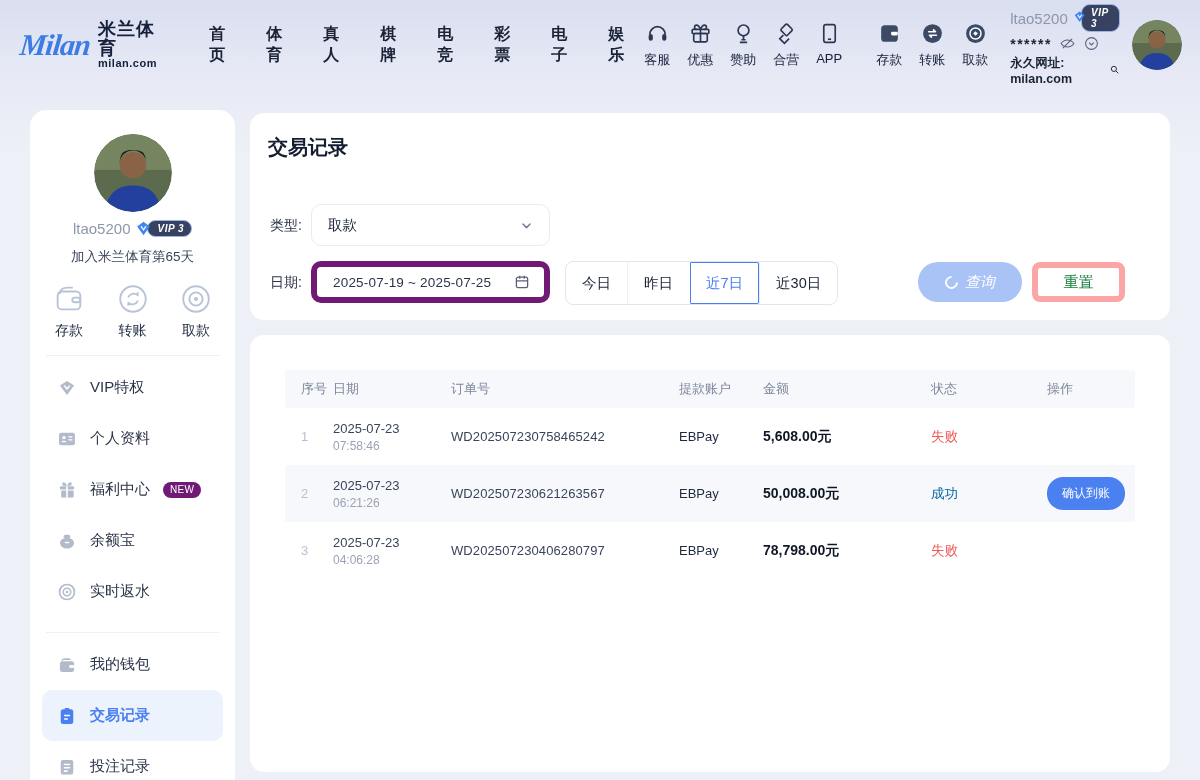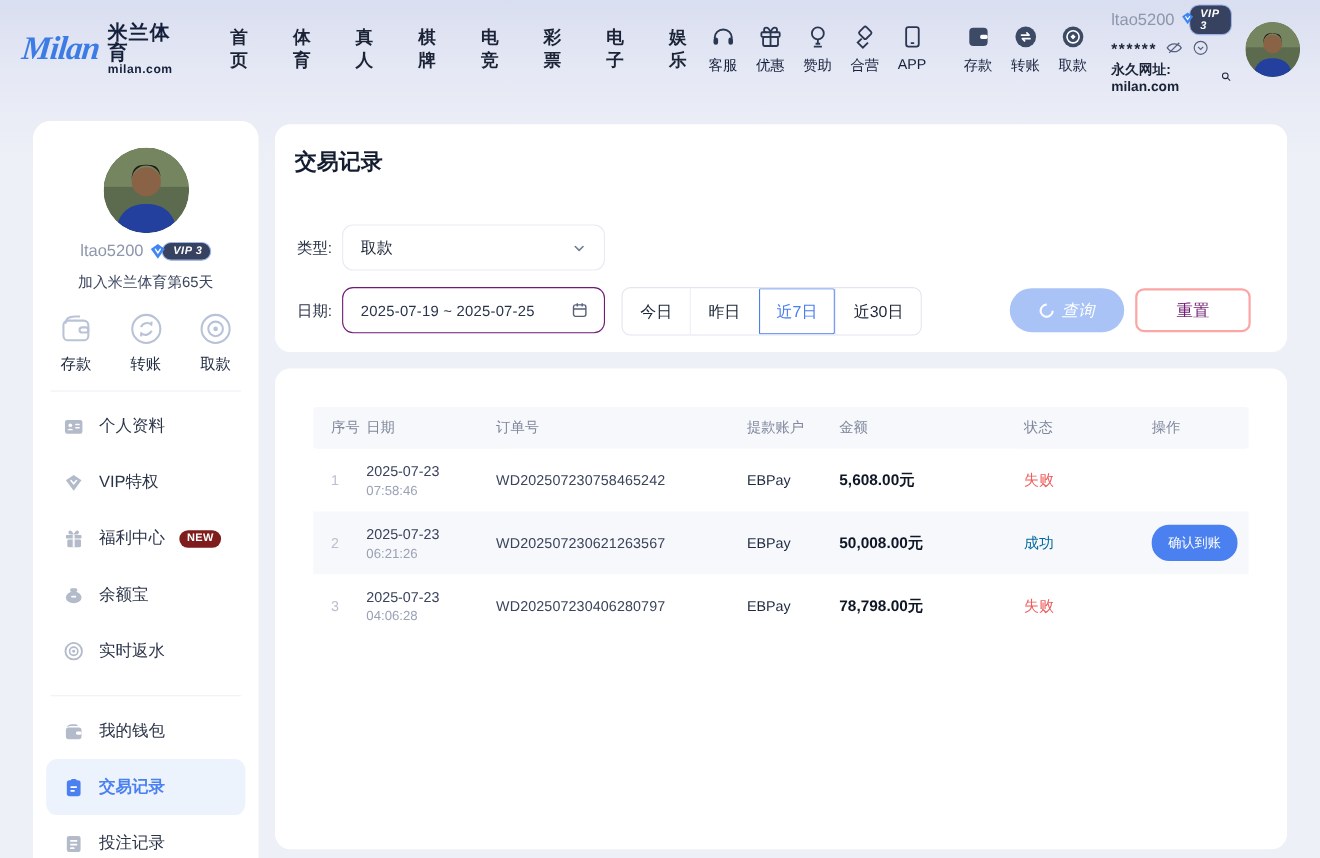--- a/index.html
+++ b/index.html
@@ -51,42 +51,42 @@
   .sq-item .ic { width:34px; height:34px; color:#b9c3d8; }
   .sq-item .lbl { font-size:14px; color:#222c42; }
   .side-divider { height:1px; background:#eef0f5; margin:15px 16px 0; }
   .side-menu { padding:6px 12px 0; }
   .menu-item { height:51px; display:flex; align-items:center; gap:13px; padding-left:15px; border-radius:10px; cursor:pointer; }
   .menu-item .ic { width:20px; height:20px; color:#b3bac9; flex:none; }
   .menu-item .lbl { font-size:15px; color:#2b3448; }
   .menu-item.active { background:#ecf3fd; }
   .menu-item.active .ic { color:#4a80f0; }
   .menu-item.active .lbl { color:#4a80f0; font-weight:600; }
-  .new-badge { background:#7f1d1d; color:#fff; font-size:10px; font-weight:700; border-radius:9px; padding:2.5px 7px; letter-spacing:.3px; }
+  .new-badge { background:#701a75; color:#fff; font-size:10px; font-weight:400; border-radius:9px; padding:2.5px 7px; letter-spacing:.3px; }
 
   
   .filter-card { position:absolute; left:250px; top:113px; width:920px; height:207px; background:#fff; border-radius:14px; }
   .page-title { position:absolute; left:18px; top:21px; font-size:20px; font-weight:700; color:#141d30; }
   .page-subtitle { position:absolute; left:18px; top:60px; font-size:13px; color:#9aa1b4; }
   .frow-label { font-size:14px; color:#2a3348; position:absolute; left:20px; }
   .row-type-label { top:104px; }
   .row-date-label { top:161px; }
   .select-box { position:absolute; left:61px; top:91px; width:239px; height:42px; border:1px solid #e9ebf3; border-radius:10px; background:#fff; display:flex; align-items:center; padding:0 14px 0 16px; cursor:pointer; }
   .select-box .val { font-size:14.5px; color:#1b2436; flex:1; }
   .chev { width:17px; height:17px; color:#707a90; }
-  .date-box { position:absolute; left:61px; top:148px; width:239px; height:42px; border:1px solid #701a75; border-radius:10px; background:#fff; display:flex; align-items:center; padding:0 13px 0 16px; cursor:pointer; }
+  .date-box { position:absolute; left:61px; top:148px; width:239px; height:42px; border:6px solid #701a75; border-radius:10px; background:#fff; display:flex; align-items:center; padding:0 13px 0 16px; cursor:pointer; }
   .date-box .val { font-size:13.5px; color:#2a3449; flex:1; letter-spacing:.2px; }
   .cal-ic { width:18px; height:18px; color:#566078; }
   .range-group { position:absolute; left:315px; top:148px; height:44px; display:flex; border:1px solid #e3e6ef; border-radius:8px; background:#fff; overflow:hidden; }
   .range-btn { padding:0 16px; display:flex; align-items:center; font-size:14.5px; color:#1b2436; cursor:pointer; border-left:1px solid #eceef4; }
   .range-btn:first-child { border-left:none; }
   .range-btn.active { color:#4a7df0; box-shadow:inset 0 0 0 1px #4a7df0; border-left-color:transparent; border-radius:2px; }
   .query-btn { position:absolute; left:668px; top:149px; width:104px; height:40px; border:none; border-radius:20px; background:#a9c3f7; color:#fff; font-size:15px; font-family:inherit; display:flex; align-items:center; justify-content:center; gap:7px; cursor:pointer;font-style:italic; }
   .spinner { width:13px; height:13px; border:2px solid rgba(255,255,255,.95); border-right-color:transparent; border-radius:50%; transform:rotate(-45deg); }
-  .reset-btn { position:absolute; left:782px; top:149px; width:105px; height:40px; border:2px solid #fca5a5; border-radius:8px; background:#fff; color:#701a75; font-size:15px; font-family:inherit; cursor:pointer; }
+  .reset-btn { position:absolute; left:782px; top:149px; width:93px; height:40px; border:6px solid #fca5a5; border-radius:8px; background:#fff; color:#15803d; font-size:15px; font-family:inherit; cursor:pointer; }
 
   
   .table-card { position:absolute; left:250px; top:335px; width:920px; height:437px; background:#fff; border-radius:14px; padding:35px; }
   .trow { display:grid; grid-template-columns:48px 118px 228px 84px 168px 116px 1fr; align-items:center; }
   .thead { height:38px; background:#f7f8fb; border-radius:3px; }
   .thead .cell { font-size:13px; color:#7e879c; }
   .cell:first-child { padding-left:16px; }
   .tbody-row { height:57px; }
   .tbody-row.striped { background:#f7f8fb; }
   .c-no { font-size:13px; color:#b8bfce; }
@@ -327,37 +327,37 @@
       <span class="lbl">取款</span>
     </div>
   </div>
 
   <div class="side-divider"></div>
 
   <div class="side-menu">
     <div class="menu-item">
       <span class="ic">
         <svg viewBox="0 0 24 24">
+            <path d="M12 3.5 20.5 9 12 20.5 3.5 9z" fill="currentColor"></path>
+            <path d="M9 9.5l3 3.5 3-3.5" stroke="#fff" stroke-width="1.7" fill="none" stroke-linecap="round"></path>
+          </svg>
+      </span>
+      <span class="lbl">VIP特权</span>
+    </div>
+    <div class="menu-item">
+      <span class="ic">
+        <svg viewBox="0 0 24 24">
             <rect x="2.5" y="4.5" width="19" height="15" rx="2.5" fill="currentColor"></rect>
             <circle cx="8.3" cy="10.3" r="2" fill="#fff"></circle>
             <path d="M5.2 15.8c.5-2.2 5.7-2.2 6.2 0z" fill="#fff"></path>
             <rect x="13.5" y="8.6" width="5.2" height="1.6" rx=".8" fill="#fff"></rect>
             <rect x="13.5" y="12.2" width="5.2" height="1.6" rx=".8" fill="#fff"></rect>
           </svg>
       </span>
       <span class="lbl">个人资料</span>
-    </div>
-    <div class="menu-item">
-      <span class="ic">
-        <svg viewBox="0 0 24 24">
-            <path d="M12 3.5 20.5 9 12 20.5 3.5 9z" fill="currentColor"></path>
-            <path d="M9 9.5l3 3.5 3-3.5" stroke="#fff" stroke-width="1.7" fill="none" stroke-linecap="round"></path>
-          </svg>
-      </span>
-      <span class="lbl">VIP特权</span>
     </div>
     <div class="menu-item">
       <span class="ic">
         <svg viewBox="0 0 24 24" fill="currentColor">
             <rect x="3.5" y="7.5" width="17" height="4" rx="1.2"></rect>
             <rect x="5" y="12.5" width="15" height="8.5" rx="1.6"></rect>
             <rect x="10.9" y="7.5" width="2.2" height="13.5" fill="#fff" opacity=".9"></rect>
             <path d="M12 7s-1.8-4.2-4-4.2S5.6 7 8.4 7zM12 7s1.8-4.2 4-4.2S18.4 7 15.6 7z"></path>
           </svg>
       </span>

